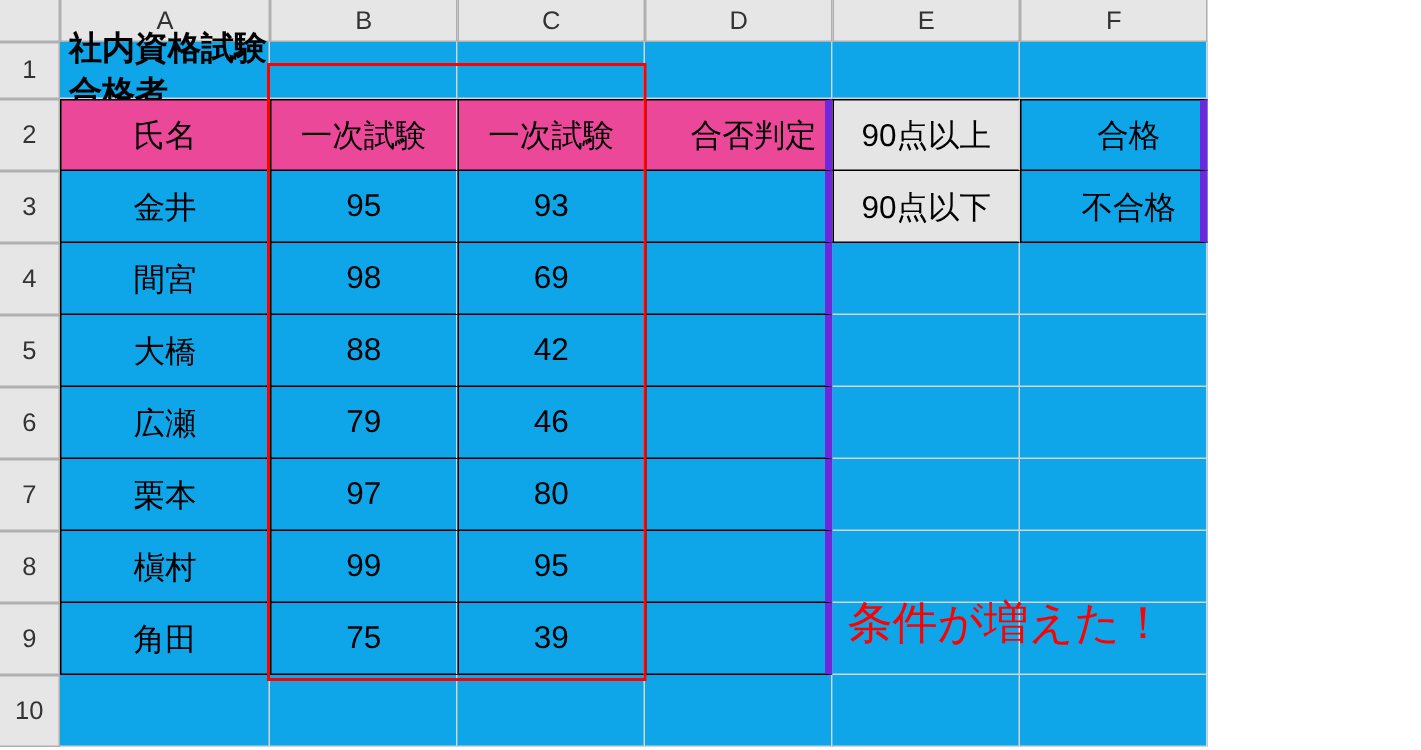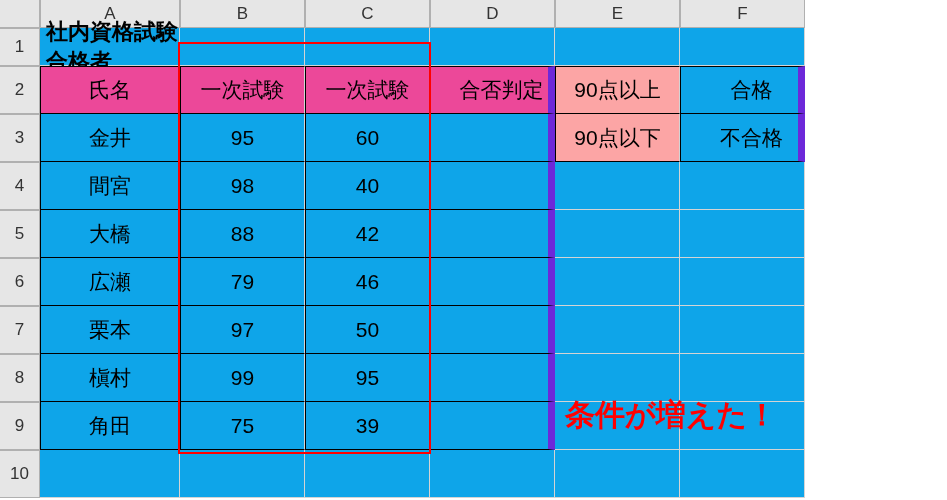--- a/index.html
+++ b/index.html
@@ -56,34 +56,34 @@
   }
   .cell.title {
     justify-content: flex-start;
     padding-left: 6px;
     font-weight: bold;
     font-size: 22px;
   }
   .tb-t { border-top: 1px solid #000; }
   .tb-b { border-bottom: 1px solid #000; }
   .tb-l { border-left: 1px solid #000; }
-  .tb-r { border-right: 7px solid #6d28d9; padding-left: 24px; }
+  .tb-r { border-right: 5px solid #6d28d9; padding-left: 24px; }
   .orange { background: #ec4899; }
-  .yellow { background: #fca5a5; }
+  .yellow { background: #e5e5e5; }
   .redbox {
     position: absolute;
     border: 2px solid #ff0000;
     pointer-events: none;
     box-sizing: border-box;
   }
   .anno {
     position: absolute;
     color: #ff0000;
     font-size: 30px;
-    font-weight: 700;
+    font-weight: 400;
     pointer-events: none;
     white-space: nowrap;
   }
 </style>
 </head>
 <body>
 
 <div class="sheet">
 
   <div class="hcell corner"></div>
@@ -106,29 +106,29 @@
   <div class="cell orange tb-t tb-l tb-b">氏名</div>
   <div class="cell orange tb-t tb-l tb-b">一次試験</div>
   <div class="cell orange tb-t tb-l tb-b">一次試験</div>
   <div class="cell orange tb-t tb-l tb-b tb-r">合否判定</div>
   <div class="cell yellow tb-t tb-l tb-b">90点以上</div>
   <div class="cell tb-t tb-l tb-b tb-r">合格</div>
 
   <div class="rcell" style="height:48px">3</div>
   <div class="cell tb-l tb-b">金井</div>
   <div class="cell tb-l tb-b">95</div>
-  <div class="cell tb-l tb-b">60</div>
+  <div class="cell tb-l tb-b">93</div>
   <div class="cell tb-l tb-b tb-r"></div>
   <div class="cell yellow tb-l tb-b">90点以下</div>
   <div class="cell tb-l tb-b tb-r">不合格</div>
 
   <div class="rcell" style="height:48px">4</div>
   <div class="cell tb-l tb-b">間宮</div>
   <div class="cell tb-l tb-b">98</div>
-  <div class="cell tb-l tb-b">40</div>
+  <div class="cell tb-l tb-b">69</div>
   <div class="cell tb-l tb-b tb-r"></div>
   <div class="cell"></div>
   <div class="cell"></div>
 
   <div class="rcell" style="height:48px">5</div>
   <div class="cell tb-l tb-b">大橋</div>
   <div class="cell tb-l tb-b">88</div>
   <div class="cell tb-l tb-b">42</div>
   <div class="cell tb-l tb-b tb-r"></div>
   <div class="cell"></div>
@@ -138,21 +138,21 @@
   <div class="cell tb-l tb-b">広瀬</div>
   <div class="cell tb-l tb-b">79</div>
   <div class="cell tb-l tb-b">46</div>
   <div class="cell tb-l tb-b tb-r"></div>
   <div class="cell"></div>
   <div class="cell"></div>
 
   <div class="rcell" style="height:48px">7</div>
   <div class="cell tb-l tb-b">栗本</div>
   <div class="cell tb-l tb-b">97</div>
-  <div class="cell tb-l tb-b">50</div>
+  <div class="cell tb-l tb-b">80</div>
   <div class="cell tb-l tb-b tb-r"></div>
   <div class="cell"></div>
   <div class="cell"></div>
 
   <div class="rcell" style="height:48px">8</div>
   <div class="cell tb-l tb-b">槇村</div>
   <div class="cell tb-l tb-b">99</div>
   <div class="cell tb-l tb-b">95</div>
   <div class="cell tb-l tb-b tb-r"></div>
   <div class="cell"></div>

